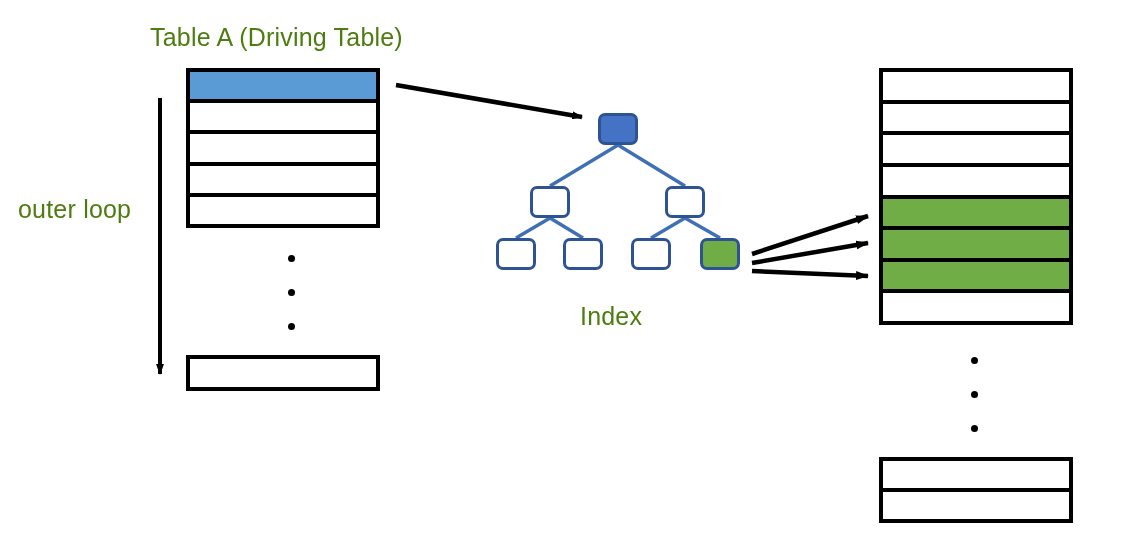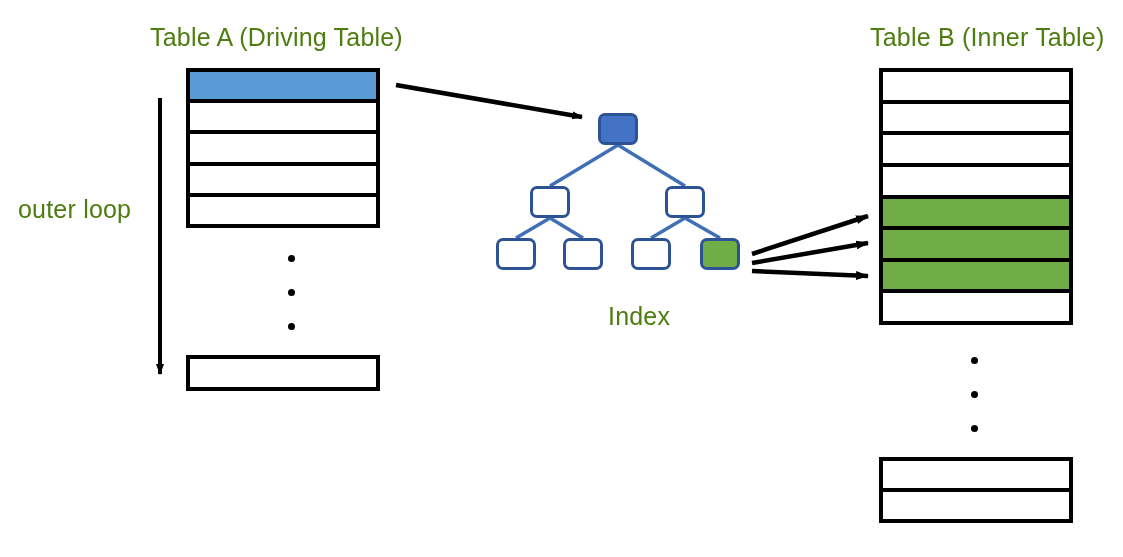--- a/index.html
+++ b/index.html
@@ -81,25 +81,24 @@
   .tnode.root  { background: #4472C4; }
   .tnode.leafg { background: #70AD47; }
 </style>
 </head>
 <body>
 
 <div id="canvas">
 
   <div class="label" style="left:150px; top:24px;">Table A (Driving Table)</div>
 
-  <div class="label" style="left:870px; top:24px;">Table B (Inner Table)</div>
 
   <div class="label" style="left:18px; top:196px;">outer loop</div>
 
-  <div class="label" style="left:608px; top:303px;">Index</div>
+  <div class="label" style="left:580px; top:303px;">Index</div>
 
   <div class="table-box" style="left:186px; top:68px; width:194px; height:160px;">
     <div class="table-row blue"></div>
     <div class="table-row"></div>
     <div class="table-row"></div>
     <div class="table-row"></div>
     <div class="table-row"></div>
   </div>
 
   <div class="dots" style="left:288px; top:255px; gap:27px;">

